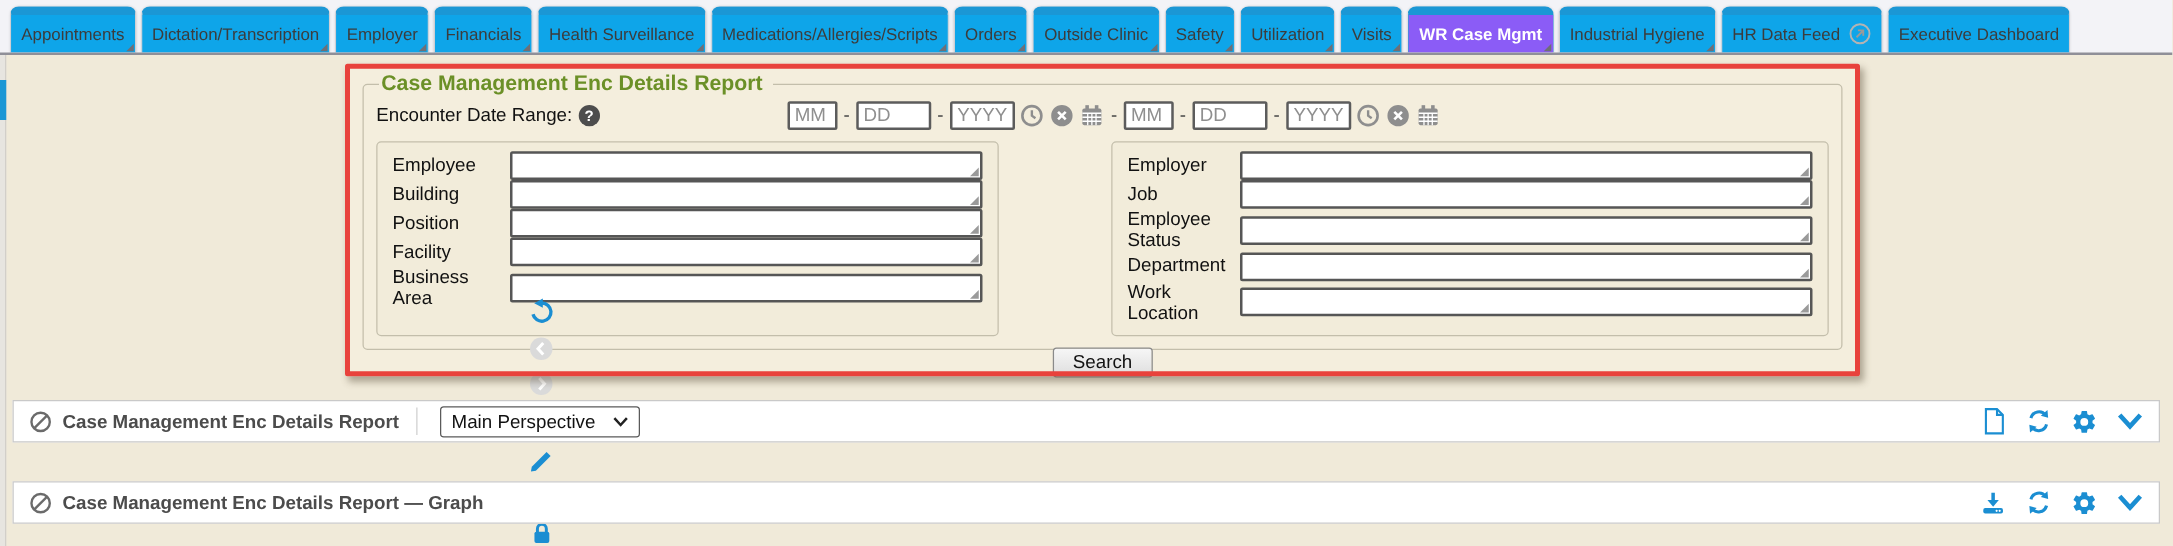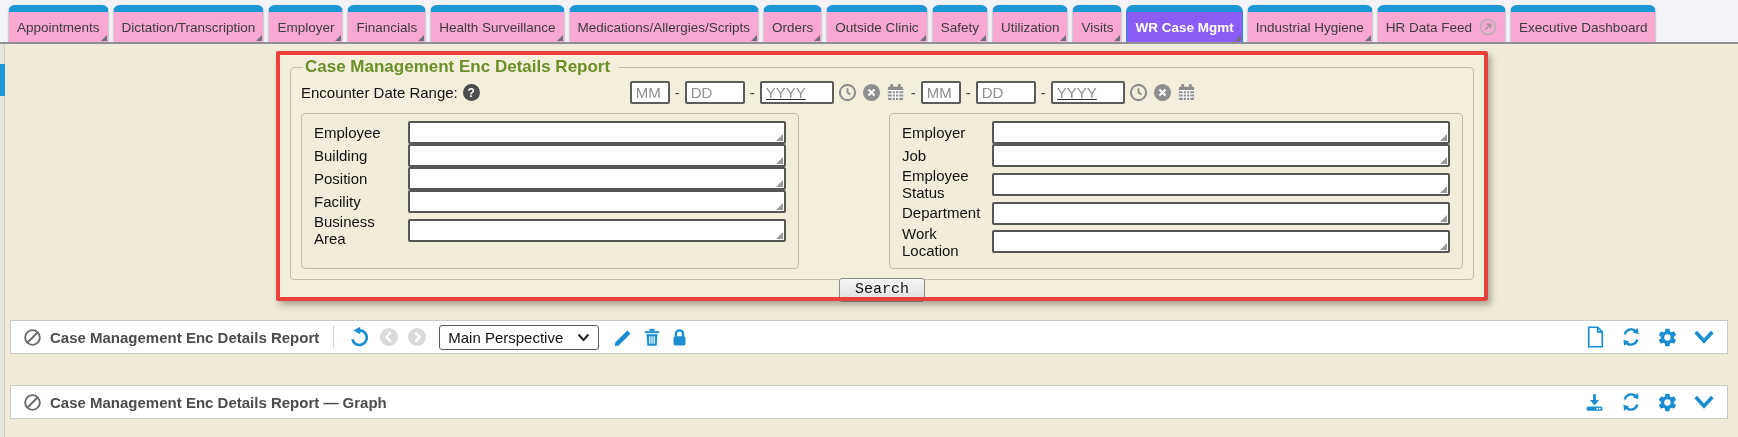--- a/index.html
+++ b/index.html
@@ -19,21 +19,21 @@
     display:flex; align-items:flex-end;
     padding:0 0 0 8px; gap:4px;
     overflow:hidden; white-space:nowrap;
   }
   .tab {
     position:relative;
     height:37px;
     border:1px solid #cfcfd4; border-bottom:none;
     border-top:7px solid #1b97d5;
     border-radius:7px 7px 0 0;
-    background:#f9a8d4;
+    background:#0ea5e9;
     display:inline-flex; align-items:center;
     padding:0 8px;
     font-size:13.5px; color:#3c3c3c;
     box-shadow:0 0 2px rgba(0,0,0,.12);
     flex:0 0 auto;
     cursor:pointer;
   }
   .tab.active {
     background:#8b5cf6; border-color:#1b97d5;
     color:#ffffff; font-weight:bold;
@@ -86,21 +86,21 @@
     margin-left:5px; cursor:pointer;
   }
   .date-group { display:flex; align-items:center; gap:3px; margin-left:150px; }
   .date-sep { color:#444; padding:0 2px; }
   .date-group input {
     height:23px; border:2px solid #5c5c5c; border-radius:2px;
     font-family:"Liberation Sans",sans-serif; font-size:15px;
     padding:1px 4px; color:#333; background:#fff;
   }
   .date-group input::placeholder { color:#8f8f8f; opacity:1; }
-  .in-mm { width:40px; } .in-dd { width:60px; } .in-yy { width:74px;text-decoration:underline; }
+  .in-mm { width:40px; } .in-dd { width:60px; } .in-yy { width:52px; }
   .dicon { display:inline-flex; cursor:pointer; margin:0 1px; }
   .dicon svg { width:19px; height:19px; }
 
   .boxes-row { display:flex; gap:90px; }
   .field-box {
     border:1px solid #c3beab; border-radius:4px;
     background:#f2ecda;
     padding:7px 12px 9px;
   }
   .field-box.left  { width:498px; }
@@ -116,40 +116,40 @@
     padding:1px 5px;
   }
   .input-wrap .grip {
     position:absolute; right:3px; bottom:3px; width:0; height:0;
     border-left:7px solid transparent; border-bottom:7px solid #9a9a9a;
     pointer-events:none;
   }
   .search-btn {
     position:absolute; left:50%; transform:translateX(-50%);
     top:227px; z-index:4;
-    font-family:Liberation Mono, monospace; font-size:15px; color:#111;
+    font-family:Liberation Sans, sans-serif; font-size:15px; color:#111;
     background:linear-gradient(#f6f6f6,#dedede);
     border:1px solid #8a8a8a; border-radius:3px;
     padding:2px 15px 3px; cursor:pointer;
   }
 
   
   .panel {
     position:absolute; left:10px; width:1718px; height:34px;
     background:#ffffff; border:1px solid #c9c9c9;
     display:flex; align-items:center;
     padding:0 12px;
   }
   .panel-1 { top:320px; }
   .panel-2 { top:385px; }
   .panel .ptitle { font-size:15px; font-weight:bold; color:#4c4c4c; margin-left:8px; white-space:nowrap; }
   .vdiv { width:1px; height:22px; background:#cfcfcf; margin:0 14px; }
   .tool { display:inline-flex; align-items:center; cursor:pointer; }
   .tool svg { display:block; }
-  .tools-left { display:flex; align-items:center; gap:8px; }
+  .tools-left { display:flex; align-items:center; gap:8px;flex-direction:column; }
   .tools-right { margin-left:auto; display:flex; align-items:center; gap:15px; }
   .perspective {
     display:flex; align-items:center; gap:14px;
     border:1px solid #5a5a5a; border-radius:3px; background:#fff;
     padding:3px 8px; font-size:15px; color:#111; cursor:pointer;
     margin:0 6px 0 4px;
   }
   .slash-icon svg { width:19px; height:19px; }
 </style>
 </head>

